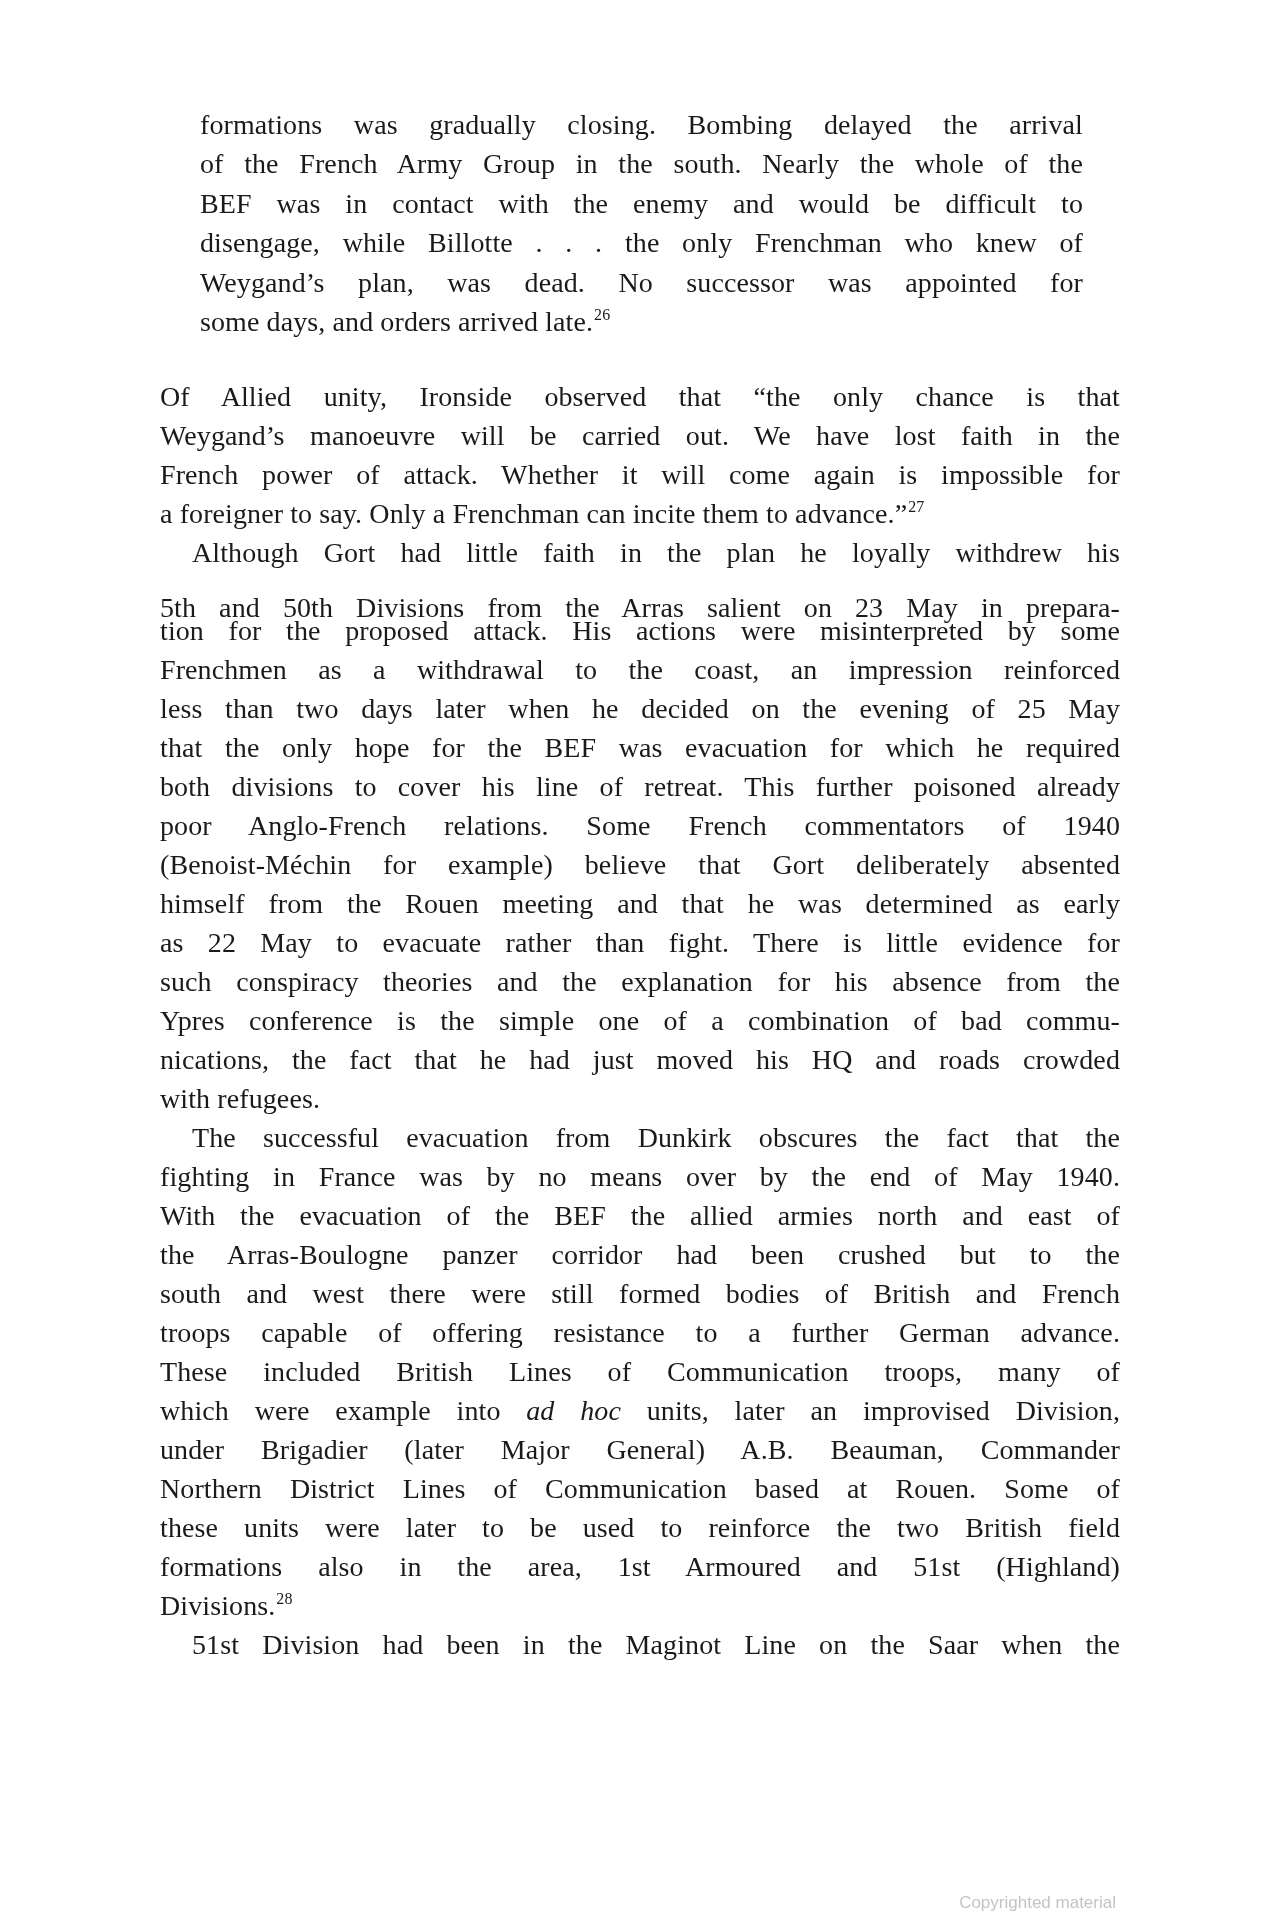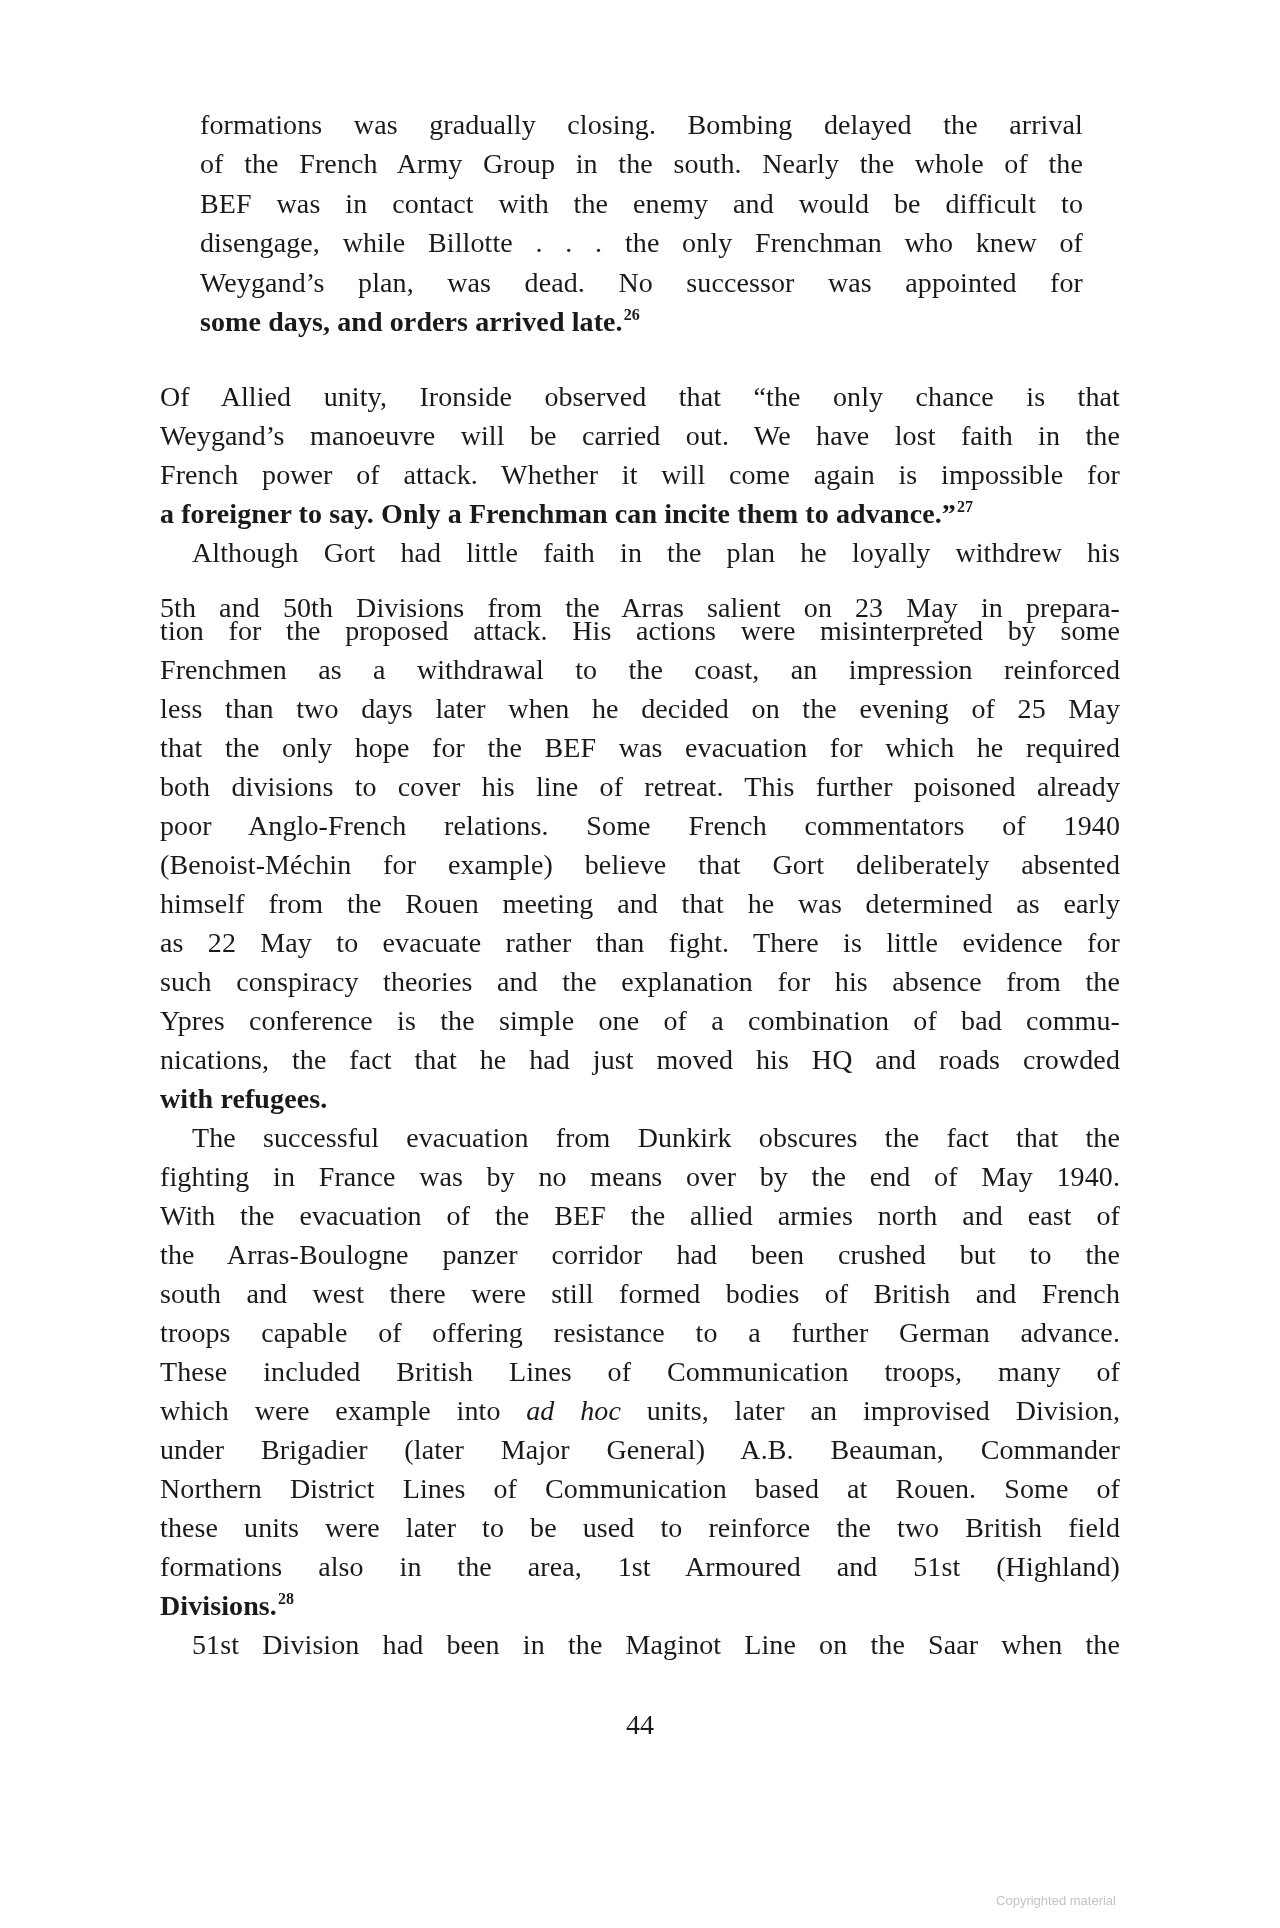--- a/index.html
+++ b/index.html
@@ -26,21 +26,20 @@
     white-space: nowrap;
     font-size: 28px;
     line-height: 39px;
     height: 39px;
     text-align: justify;
     text-align-last: justify;
     letter-spacing: 0.1px;
   }
   .line.last {
     text-align-last: left;
-    font-weight: bold;
   }
   .bq .line { left: 200px; width: 883px; }
   .body .line { left: 160px; width: 960px; }
   .body .line.indent { left: 192px; width: 928px; }
   sup.fn {
     font-size: 16px;
     vertical-align: 0;
     position: relative;
     top: -11px;
     margin-left: 1px;
@@ -52,21 +51,21 @@
     top: 1705px;
     text-align: center;
     font-size: 28px;
     line-height: 39px;
   }
   .copyright {
     position: absolute;
     right: 12px;
     top: 1893px;
     font-family: "Liberation Sans", "DejaVu Sans", sans-serif;
-    font-size: 13px;
+    font-size: 17px;
     color: #c4c4c4;
   }
   em { }
 </style>
 </head>
 <body>
 
 <div class="page">
 
   <div class="bq">
@@ -111,16 +110,15 @@
     <div class="line" style="top:1391px"><span>which were example into </span><em>ad hoc</em><span> units, later an improvised Division,</span></div>
     <div class="line" style="top:1430px">under Brigadier (later Major General) A.B. Beauman, Commander</div>
     <div class="line" style="top:1469px">Northern District Lines of Communication based at Rouen. Some of</div>
     <div class="line" style="top:1508px">these units were later to be used to reinforce the two British field</div>
     <div class="line" style="top:1547px">formations also in the area, 1st Armoured and 51st (Highland)</div>
     <div class="line last" style="top:1586px"><span>Divisions.</span><sup class="fn">28</sup></div>
 
     <div class="line indent" style="top:1625px">51st Division had been in the Maginot Line on the Saar when the</div>
   </div>
 
-  <div class="page-number">44</div>
 
   <div class="copyright">Copyrighted material</div>
 </div>
 
 </body></html>

